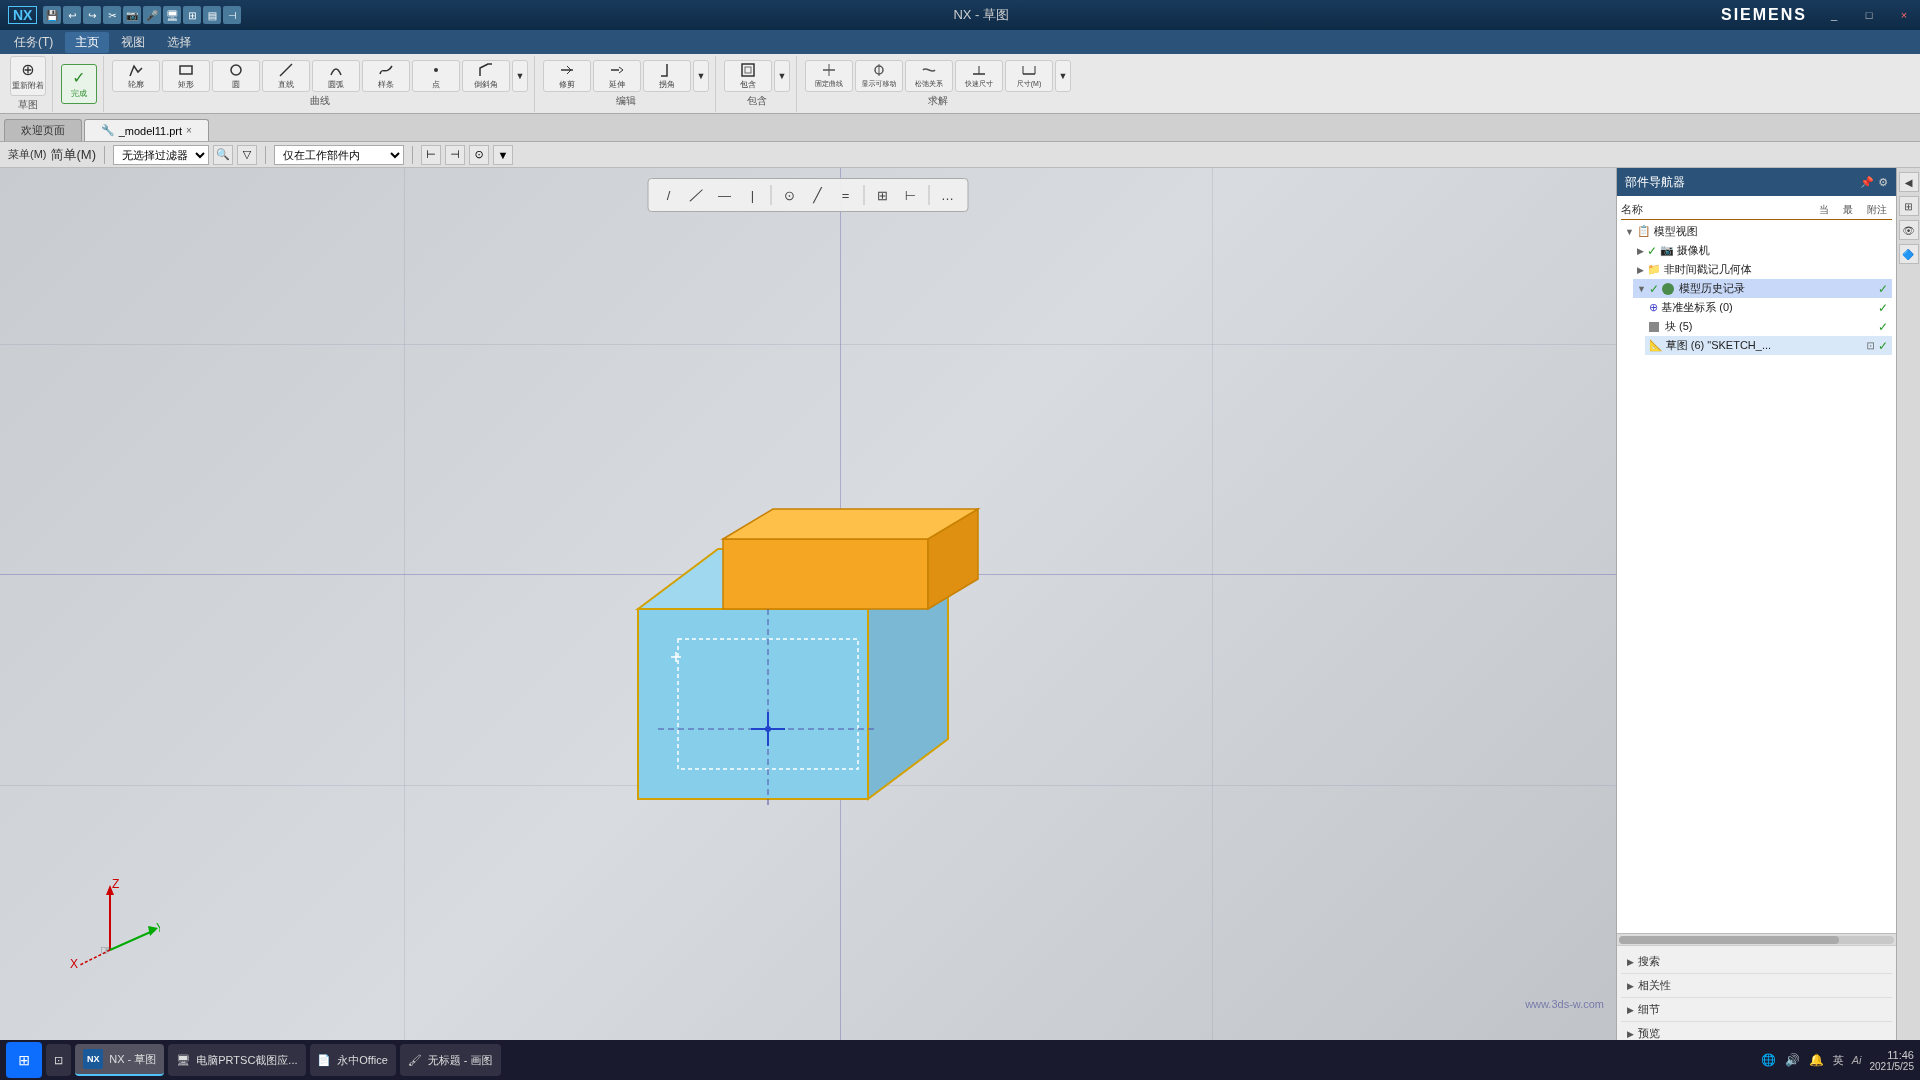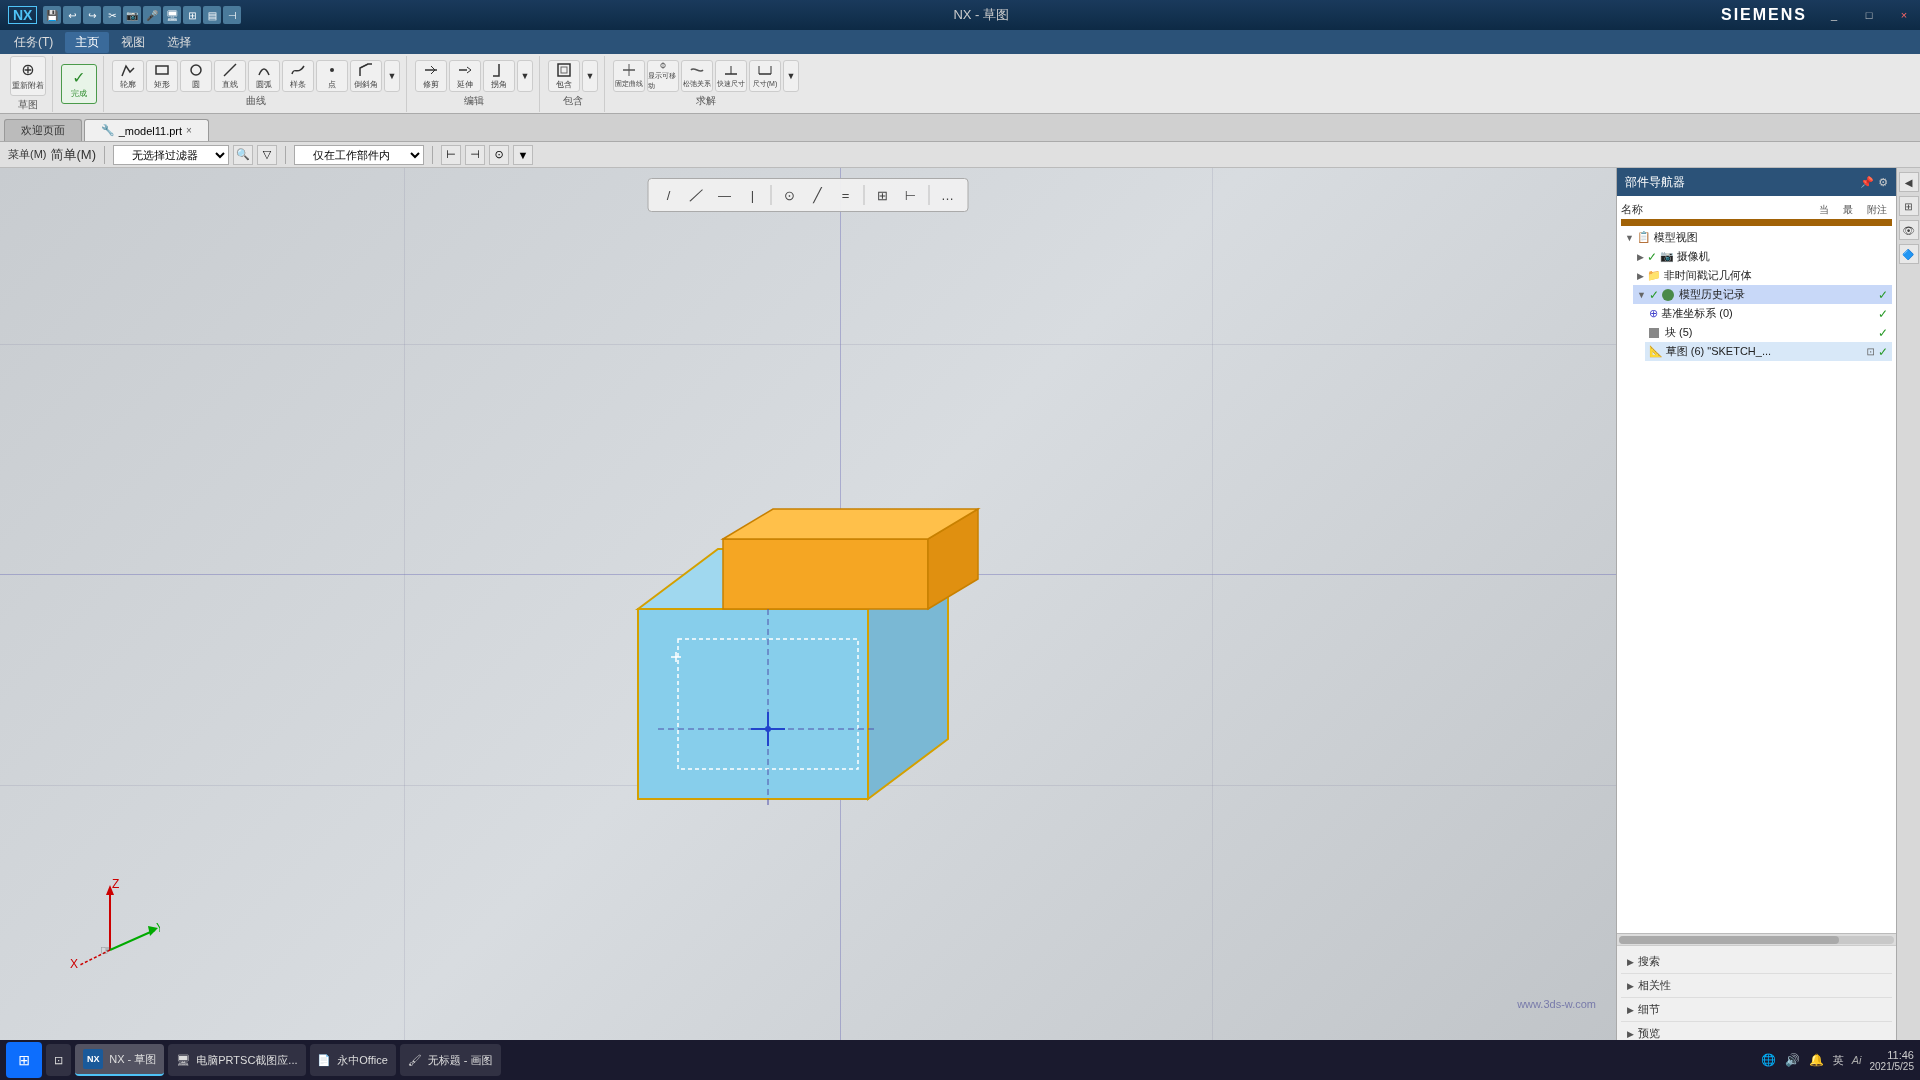--- a/index.html
+++ b/index.html
@@ -60,21 +60,21 @@
       justify-content: center;
       gap: 2px;
     }
     .toolbar-section-label {
       font-size: 10px;
       color: #555;
       text-align: center;
     }
     .toolbar-btn-row { display: flex; gap: 2px; align-items: center; }
     .tb-btn {
-      width: 32px;
+      width: 48px;
       height: 32px;
       background: #f0f0f0;
       border: 1px solid #ccc;
       border-radius: 3px;
       cursor: pointer;
       display: flex;
       flex-direction: column;
       align-items: center;
       justify-content: center;
       font-size: 9px;
@@ -128,21 +128,21 @@
       align-items: center;
       padding: 0 8px;
       gap: 4px;
     }
     .sk-sep { width: 1px; height: 18px; background: #aaa; margin: 0 4px; }
     .sk-select {
       height: 20px;
       font-size: 11px;
       border: 1px solid #aaa;
       background: white;
-      padding: 0 14px;
+      padding: 0 4px;
     }
     .sk-icon-btn {
       width: 20px; height: 20px;
       background: #e8e8e8;
       border: 1px solid #bbb;
       cursor: pointer;
       display: flex; align-items: center; justify-content: center;
       font-size: 11px;
     }
 
@@ -247,21 +247,21 @@
       overflow-y: auto;
       padding: 4px;
     }
     .tree-header {
       display: flex;
       align-items: center;
       font-size: 11px;
       color: #333;
       padding: 2px 0;
       gap: 4px;
-      border-bottom: 7px solid #a16207;
+      border-bottom: 1px solid #a16207;
       margin-bottom: 2px;
     }
     .tree-col { color: #555; font-size: 10px; cursor: pointer; }
     .tree-item {
       display: flex;
       align-items: center;
       padding: 2px 4px;
       font-size: 11px;
       color: #222;
       cursor: pointer;
@@ -377,21 +377,21 @@
       position: absolute;
       top: 0; bottom: 0;
       width: 1px;
       background: rgba(100,100,180,0.4);
       left: 52%;
     }
 
     .watermark {
       position: absolute;
       bottom: 40px;
-      right: 20px;
+      right: 12px;
       color: rgba(0,0,120,0.4);
       font-size: 11px;
     }
   </style>
 </head>
 <body>
 
 <div id="titlebar">
   <div id="titlebar-left">
     <div id="titlebar-logo">NX</div>

